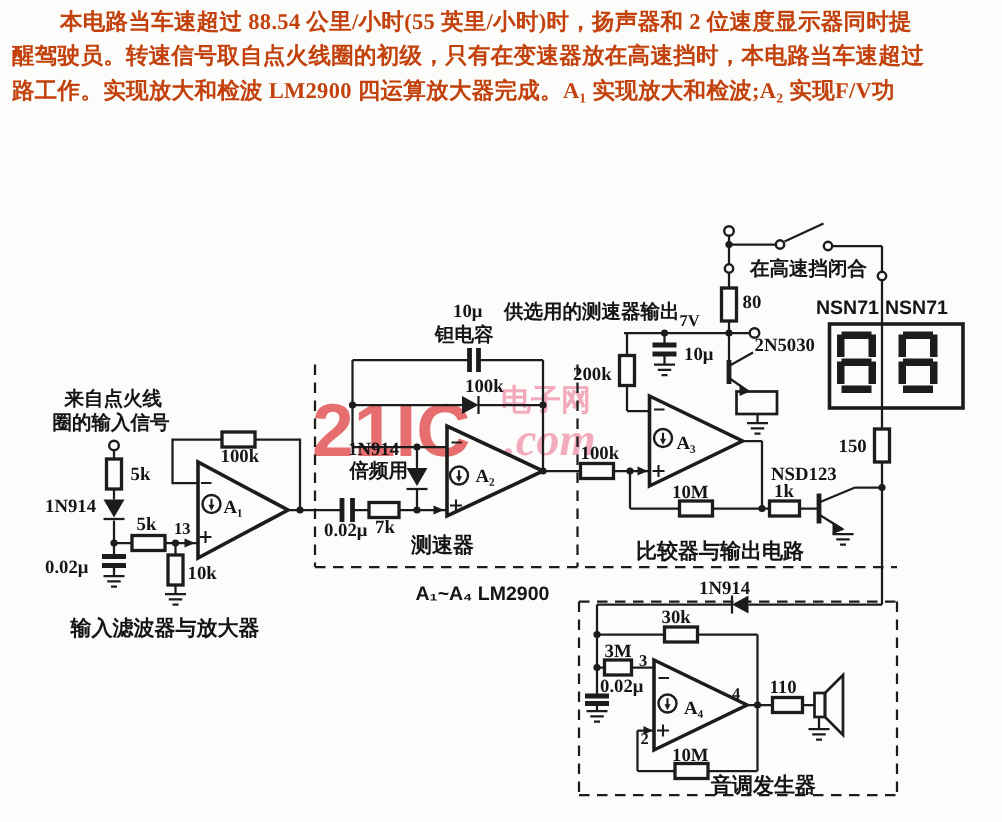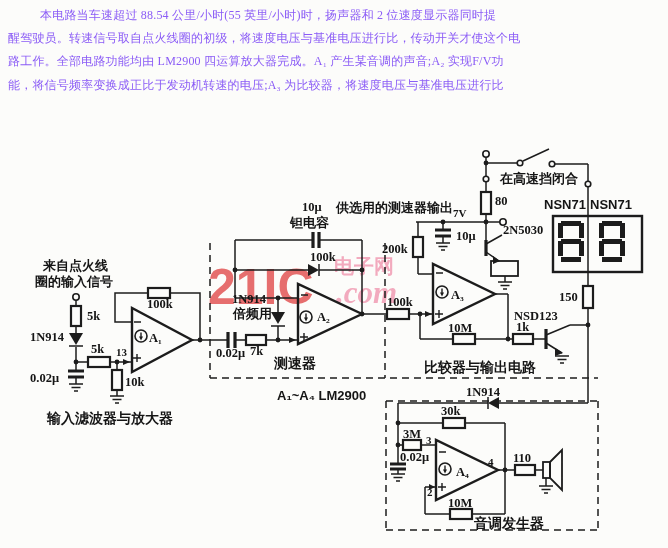--- a/index.html
+++ b/index.html
@@ -1,19 +1,19 @@
 <!DOCTYPE html>
 <html><head>
 <meta charset="utf-8">
 <style>
   html,body{margin:0;padding:0;}
   body{width:668px;height:548px;background:#fcfcfa;overflow:hidden;}
   .page{position:relative;width:668px;height:548px;font-family:"Liberation Serif","DejaVu Serif","DejaVu Sans",serif;}
-  .para{position:absolute;left:8px;top:4px;width:654px;color:#8b5cf6;
-        font-size:12px;line-height:23.2px;font-weight:400;letter-spacing:.2px;}
+  .para{position:absolute;left:8px;top:4px;width:654px;color:#c2410c;
+        font-size:15px;line-height:23.2px;font-weight:700;letter-spacing:.2px;}
   .para .ln{white-space:nowrap;}
   .para .ln.indent{padding-left:32px;}
   svg{position:absolute;left:0;top:140px;}
   .wire{stroke:#1c1c1c;stroke-width:1.5;fill:none;}
   .thick{stroke:#1c1c1c;stroke-width:3.2;fill:none;}
   .box{fill:#fcfcfa;stroke:#1c1c1c;stroke-width:2.2;}
   .tri{fill:none;stroke:#1c1c1c;stroke-width:2.4;}
   .fill{fill:#1c1c1c;stroke:none;}
   .dash{stroke:#1c1c1c;stroke-width:1.5;fill:none;stroke-dasharray:7 5;}
   .dot{fill:#1c1c1c;}
@@ -29,23 +29,22 @@
   .wm2{font-family:"Liberation Sans","DejaVu Sans",sans-serif;font-size:20px;font-weight:700;fill:#f2a2b8;opacity:.9;}
   .wm3{font-family:"Liberation Serif","DejaVu Serif",serif;font-size:31px;font-weight:700;font-style:italic;fill:#f2a2b8;opacity:.9;}
 </style>
 </head>
 <body>
 
 <div class="page">
 
   <div class="para">
     <div class="ln indent">本电路当车速超过 88.54 公里/小时(55 英里/小时)时，扬声器和 2 位速度显示器同时提</div>
-    <div class="ln">醒驾驶员。转速信号取自点火线圈的初级，将速度电压与基准电压进行比，传动开关才使这个电</div>
-    <div class="ln">路工作。全部电路功能均由 LM2900 四运算放大器完成。A₁ 产生某音调的声音;A₂ 实现F/V功</div>
-    <div class="ln">能，将信号频率变换成正比于发动机转速的电压;A₃ 为比较器，将速度电压与基准电压进行比</div>
+    <div class="ln">醒驾驶员。转速信号取自点火线圈的初级，只有在变速器放在高速挡时，本电路当车速超过</div>
+    <div class="ln">路工作。实现放大和检波 LM2900 四运算放大器完成。A₁ 实现放大和检波;A₂ 实现F/V功</div>
   </div>
 
   <svg width="668" height="408" viewBox="0 140 668 408">
 
     <g>
       <text x="208" y="304" class="wm1">21IC</text>
       <text x="334" y="273" class="wm2">电子网</text>
       <text x="336" y="303" class="wm3">.com</text>
     </g>
 

